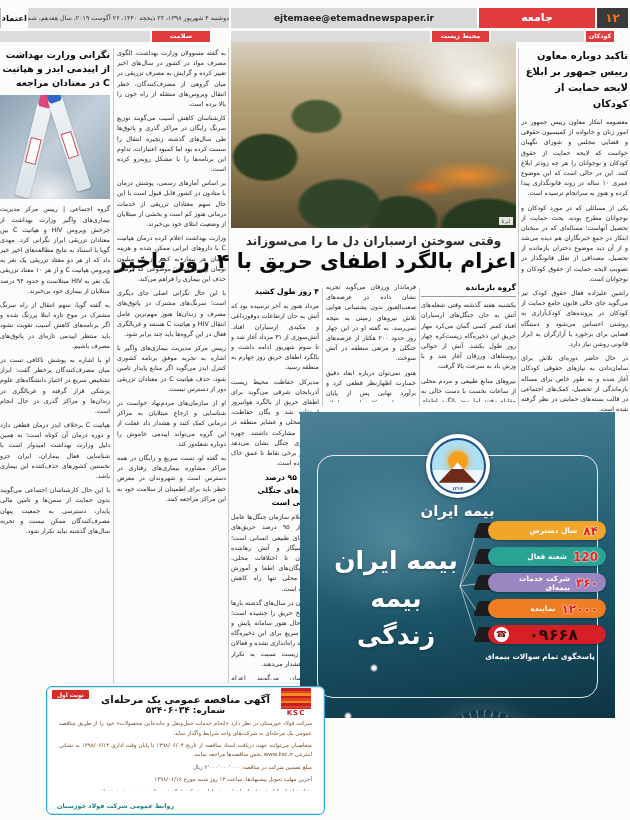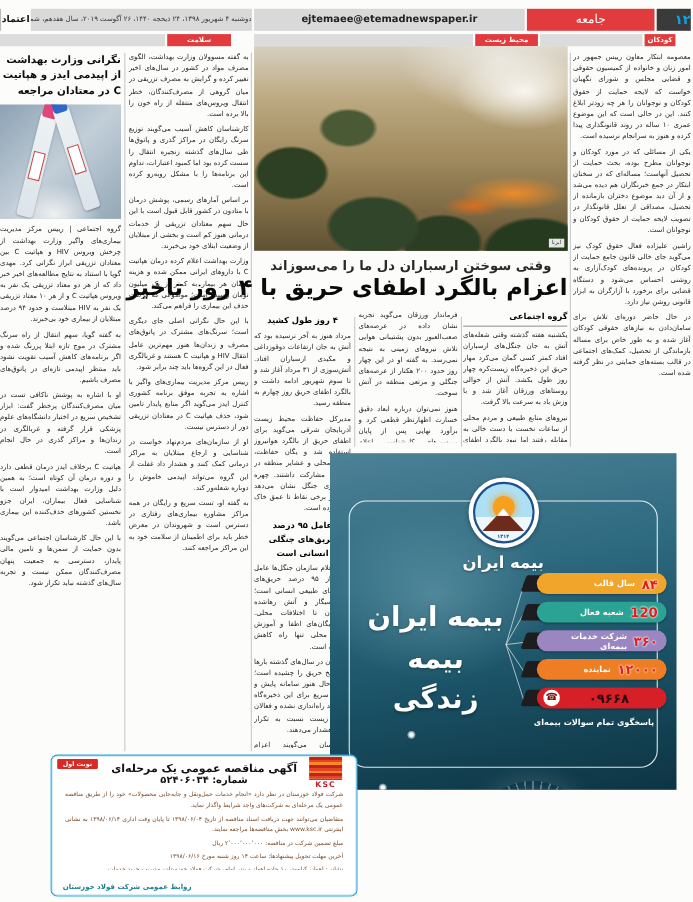--- a/index.html
+++ b/index.html
@@ -2,23 +2,23 @@
 <html lang="fa" dir="rtl"><head>
 <meta charset="utf-8">
 <style>
   html,body{margin:0;padding:0;background:#ededed;}
   #page{position:relative;width:630px;height:820px;margin:0 auto;background:#fcfcfb;
         font-family:"DejaVu Sans",sans-serif;direction:rtl;overflow:hidden;color:#1c1c1c;}
   .abs{position:absolute;}
 
   
   .hbar{position:absolute;top:8px;height:20px;}
-  .pagenum{left:597px;width:31px;background:#3a3a3a;color:#0ea5e9;font-size:12px;font-weight:bold;
-           text-align:right;line-height:20px;}
-  .section-box{left:479px;width:116px;background:#e23b3d;color:#fff;font-size:11px;font-weight:normal;
+  .pagenum{left:597px;width:31px;background:#3a3a3a;color:#f97316;font-size:12px;font-weight:bold;
+           text-align:center;line-height:20px;}
+  .section-box{left:479px;width:116px;background:#e23b3d;color:#fff;font-size:11px;font-weight:bold;
            text-align:center;line-height:20px;}
   .emailbar{left:231px;width:246px;background:#d9d9d9;color:#222;font-size:9px;font-weight:bold;
            text-align:center;line-height:20px;direction:ltr;}
   .datebar{left:28px;width:201px;background:#d9d9d9;color:#333;font-size:6.3px;line-height:20px;
            text-align:center;white-space:nowrap;overflow:hidden;}
   .masthead{left:0;width:26px;font-size:8.5px;font-weight:bold;line-height:20px;text-align:right;color:#111;
            border-left:1px solid #bbb;}
 
   
   .trow{position:absolute;top:31px;height:11px;}
@@ -30,21 +30,21 @@
   .g2{left:231px;width:199px;}
   .tab-health{left:152px;width:58px;}
   .g3{left:0;width:150px;}
 
   
   .vsep{position:absolute;width:1px;background:#c9c9c9;}
 
   
   .micro{font-size:6.3px;line-height:1.62;text-align:justify;color:#1d1d1d;overflow:hidden;}
   .blk{margin-bottom:4px;}
-  .blk.h{font-size:7.6px;font-weight:bold;text-align:center;margin:4px 0 3px;color:#000;}
+  .blk.h{font-size:7.6px;font-weight:bold;text-align:right;margin:4px 0 3px;color:#000;}
 
   
   .health-left{left:0;top:48px;width:110px;height:635px;}
   .health-right{left:117px;top:48px;width:109px;height:635px;}
   .h-title{font-size:9.4px;font-weight:bold;line-height:1.5;text-align:right;color:#0d0d0d;}
   .syr-photo{position:relative;height:104px;margin:5px 0 5px;overflow:hidden;
      background:radial-gradient(60px 40px at 45% 96%,rgba(246,246,246,.9),transparent 70%),
                 linear-gradient(135deg,#8da2b4 0%,#c2cfd9 50%,#93a7b5 100%);}
   .syr{position:absolute;width:15px;height:96px;border-radius:3px;
        background:linear-gradient(180deg,#eef2f5,#dce4e9);box-shadow:0 1px 2px rgba(0,0,0,.3);}
@@ -107,21 +107,21 @@
   .ia-slogan{position:absolute;top:130px;left:30px;width:132px;font-size:25px;font-weight:bold;color:#fff;
       line-height:1.5;text-align:center;text-shadow:0 1px 3px rgba(0,0,0,.3);}
   .ia-stats{position:absolute;top:108px;left:174px;width:132px;}
   .ia-row{position:relative;height:21px;margin-bottom:5px;}
   .ia-tail{position:absolute;left:2px;top:3px;width:26px;height:15px;background:#1d1d1f;
       transform:skewX(-20deg);border-radius:2px;}
   .ia-band{position:absolute;left:14px;right:0;top:1px;bottom:1px;border-radius:10px;display:flex;
       align-items:center;direction:rtl;padding:0 8px 0 6px;box-shadow:0 1px 2px rgba(0,0,0,.3);}
   .ia-val{font-size:12px;font-weight:bold;color:#e51c1c;text-shadow:0 0 2px #fff,0 0 2px #fff;margin-left:6px;}
   .ia-label{font-size:7.4px;font-weight:bold;color:#fff;}
-  .ia-val-phone{margin:0 auto;color:#2b0a0a;letter-spacing:2px;font-size:12px;text-shadow:none;}
+  .ia-val-phone{margin:0 auto;color:#2b0a0a;letter-spacing:2px;font-size:16px;text-shadow:none;}
   .ia-phone{width:15px;height:15px;border-radius:50%;background:#fff;color:#7a1010;font-size:9px;
       line-height:15px;text-align:center;flex:0 0 15px;}
   .ia-caption{position:absolute;top:240px;left:174px;width:132px;text-align:center;font-size:7.4px;
       font-weight:bold;color:#fff;}
   .ia-connect{position:absolute;left:158px;top:112px;}
   .dand-head{position:absolute;left:128px;top:298px;width:112px;height:112px;border-radius:50%;
     background:
       radial-gradient(circle at 50% 50%,rgba(255,255,255,.98) 0 6%,rgba(255,255,255,.6) 18%,rgba(255,255,255,.24) 46%,rgba(255,255,255,.06) 62%,transparent 68%),
       repeating-conic-gradient(rgba(255,255,255,.30) 0deg 1.6deg,transparent 1.6deg 8deg);
     box-shadow:0 0 18px 4px rgba(255,255,255,.12);}
@@ -200,21 +200,21 @@
     </div>
 
   <div class="abs fire">
     <div class="f-photo">
       <span class="f-credit">ایرنا</span>
     </div>
     <div class="f-kicker">وقتی سوختن ارسباران دل ما را می‌سوزاند</div>
     <div class="f-title">اعزام بالگرد اطفای حریق با ۴ روز تاخیر</div>
     <div class="f-cols">
       <div class="f-c1 micro">
-        <div class="byline">گروه اجتماعی</div>
+        <div class="byline">گروه بازمانده</div>
         <div>
             <div class="blk p">یکشنبه هفته گذشته وقتی شعله‌های آتش به جان جنگل‌های ارسباران افتاد کمتر کسی گمان می‌کرد مهار حریق این ذخیره‌گاه زیست‌کره چهار روز طول بکشد. آتش از حوالی روستاهای ورزقان آغاز شد و با وزش باد به سرعت بالا گرفت.</div>
             <div class="blk p">نیروهای منابع طبیعی و مردم محلی از ساعات نخست با دست خالی به مقابله رفتند اما نبود بالگرد اطفای حریق، کار مهار را سخت کرد و آتش تا عمق عرصه‌های جنگلی پیش رفت.</div>
           </div>
       </div>
       <div class="f-c2 micro">
           <div class="blk p">فرماندار ورزقان می‌گوید تجربه نشان داده در عرصه‌های صعب‌العبور بدون پشتیبانی هوایی تلاش نیروهای زمینی به نتیجه نمی‌رسد. به گفته او در این چهار روز حدود ۲۰۰ هکتار از عرصه‌های جنگلی و مرتعی منطقه در آتش سوخت.</div>
           <div class="blk p">هنوز نمی‌توان درباره ابعاد دقیق خسارت اظهارنظر قطعی کرد و برآورد نهایی پس از پایان بررسی‌های کارشناسی اعلام می‌شود؛ دستگاه‌های متولی اما از تکمیل تحقیقات خبر می‌دهند.</div>
         </div>
       <div class="f-c3 micro">
@@ -223,20 +223,21 @@
           <div class="blk p">مدیرکل حفاظت محیط زیست آذربایجان شرقی می‌گوید برای اطفای حریق از بالگرد هوانیروز استفاده شد و یگان حفاظت، جوامع محلی و عشایر منطقه در عملیات مشارکت داشتند. چهره خاکستری جنگل نشان می‌دهد آتش در برخی نقاط تا عمق خاک نفوذ کرده است.</div>
           <div class="blk h">عامل ۹۵ درصد حریق‌های جنگلی انسانی است</div>
           <div class="blk p">طبق اعلام سازمان جنگل‌ها عامل بیش از ۹۵ درصد حریق‌های عرصه‌های طبیعی انسانی است؛ از ته‌سیگار و آتش رهاشده مسافران تا اختلافات محلی. تجهیز یگان‌های اطفا و آموزش جوامع محلی تنها راه کاهش خسارت است.</div>
           <div class="blk p">ارسباران در سال‌های گذشته بارها طعم تلخ حریق را چشیده است؛ با این حال هنوز سامانه پایش و هشدار سریع برای این ذخیره‌گاه ارزشمند راه‌اندازی نشده و فعالان محیط زیست نسبت به تکرار فاجعه هشدار می‌دهند.</div>
           <div class="blk p">کارشناسان می‌گویند اعزام به‌موقع بالگرد در ساعات اولیه می‌توانست دامنه خسارت را به کمتر از یک‌دهم برساند؛ اتفاقی که نیفتاد و حالا زخم تازه‌ای بر تن جنگل‌های قره‌داغ مانده است.</div>
         </div>
     </div>
   </div>
 
   <div class="abs kids">
+    <div class="k-title">تاکید دوباره معاون رییس جمهور بر ابلاغ لایحه حمایت از کودکان</div>
     <div class="micro" style="height:300px;">
         <div class="blk p">معصومه ابتکار معاون رییس جمهور در امور زنان و خانواده از کمیسیون حقوقی و قضایی مجلس و شورای نگهبان خواست که لایحه حمایت از حقوق کودکان و نوجوانان را هر چه زودتر ابلاغ کنند. این در حالی است که این موضوع عمری ۱۰ ساله در روند قانونگذاری پیدا کرده و هنوز به سرانجام نرسیده است.</div>
         <div class="blk p">یکی از مسائلی که در مورد کودکان و نوجوانان مطرح بوده، بحث حمایت از تحصیل آنهاست؛ مساله‌ای که در سخنان ابتکار در جمع خبرنگاران هم دیده می‌شد و از آن دید موضوع دختران بازمانده از تحصیل، مصداقی از تعلل قانونگذار در تصویب لایحه حمایت از حقوق کودکان و نوجوانان است.</div>
         <div class="blk p">راشین علیزاده فعال حقوق کودک نیز می‌گوید جای خالی قانون جامع حمایت از کودکان در پرونده‌های کودک‌آزاری به روشنی احساس می‌شود و دستگاه قضایی برای برخورد با آزارگران به ابزار قانونی روشن نیاز دارد.</div>
         <div class="blk p">در حال حاضر دوره‌ای تلاش برای سامان‌دادن به نیازهای حقوقی کودکان آغاز شده و به طور خاص برای مساله بازماندگی از تحصیل، کمک‌های اجتماعی در قالب بسته‌های حمایتی در نظر گرفته شده است.</div>
       </div>
   </div>
 
   <div class="abs ins">
     <div class="ia-frame"></div>
@@ -254,21 +255,21 @@
       <div>بیمه زندگی</div>
     </div>
     <svg class="ia-connect" width="20" height="125" viewBox="0 0 20 125">
       <path d="M2,62 L18,8 M2,62 L18,34 M2,62 L18,60 M2,62 L18,86 M2,62 L18,112" stroke="rgba(255,255,255,.7)" stroke-width="0.8" fill="none"></path>
     </svg>
     <div class="ia-stats">
         <div class="ia-row">
           <span class="ia-tail"></span>
           <span class="ia-band" style="background: rgb(242, 165, 43);">
             <span class="ia-val">۸۴</span>
-            <span class="ia-label">سال قالب</span>
+            <span class="ia-label">سال دسترس</span>
           </span>
         </div>
         <div class="ia-row">
           <span class="ia-tail"></span>
           <span class="ia-band" style="background: rgb(43, 163, 148);">
             <span class="ia-val">120</span>
             <span class="ia-label">شعبه فعال</span>
           </span>
         </div>
         <div class="ia-row">

